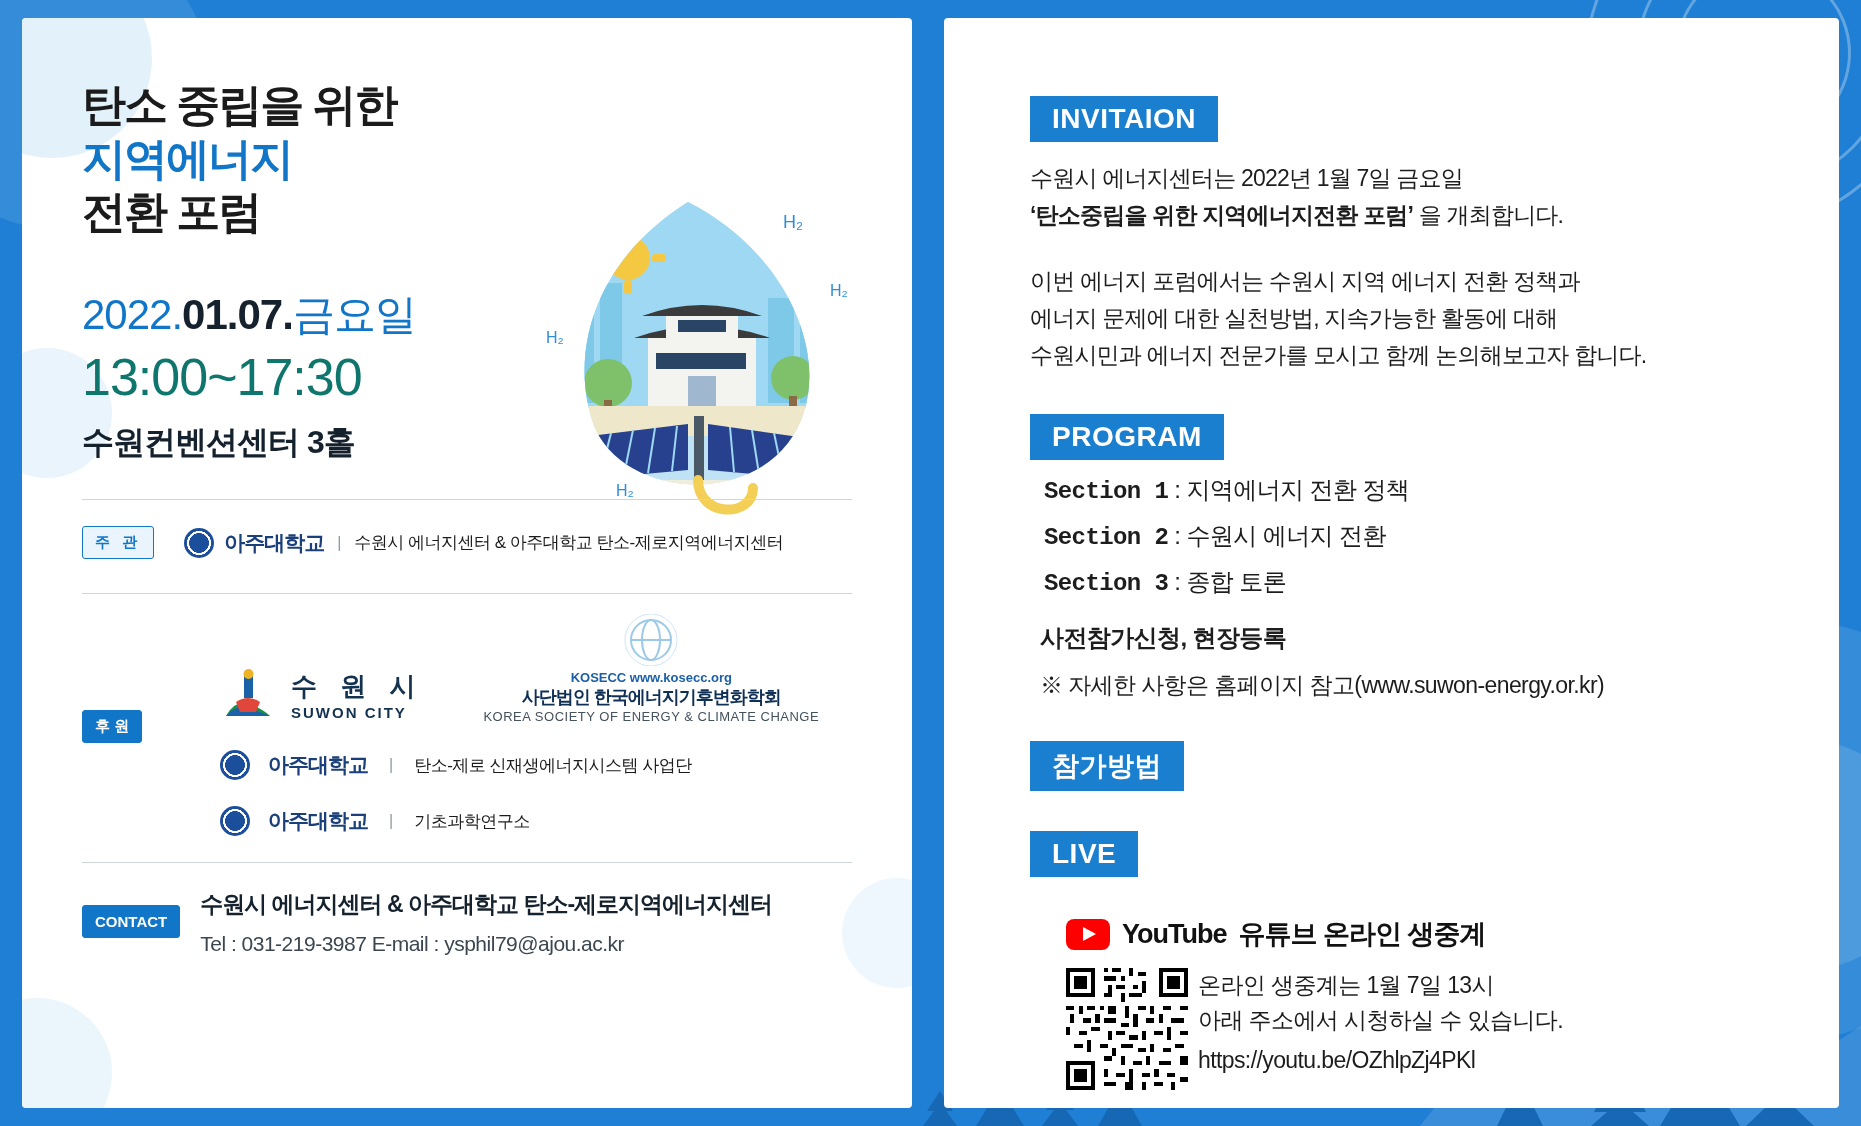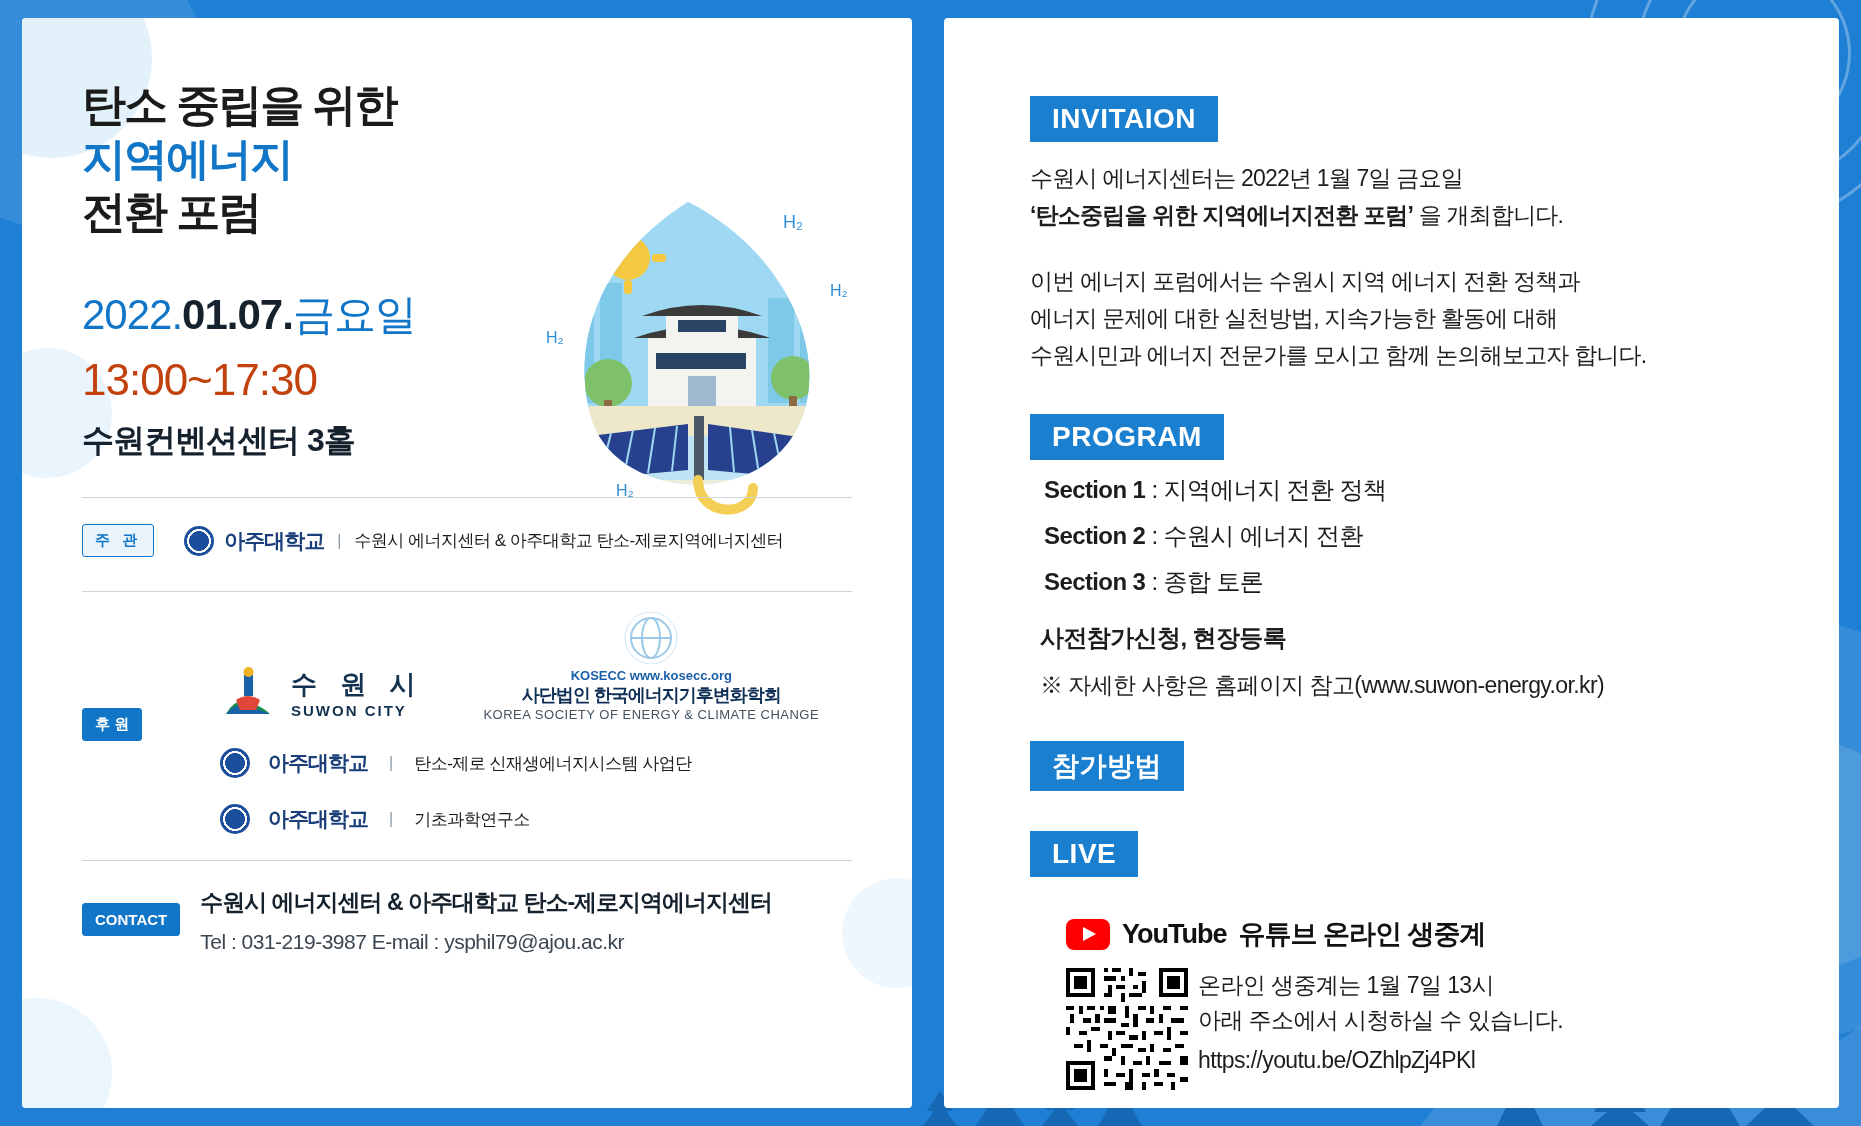--- a/index.html
+++ b/index.html
@@ -33,21 +33,21 @@
   
   .l-inner{position:relative;z-index:3;padding:60px 0 0 60px;}
   .title{
     font-weight:bold;color:#1b1b1b;letter-spacing:-2px;line-height:1.22;
     font-size:44px;
   }
   .title .hl{color:#1176c7;}
   .date-line{margin-top:48px;color:#1176c7;font-size:42px;letter-spacing:-1px;}
   .date-line .bold{color:#15222e;font-weight:bold;}
   .date-line .suffix{color:#1176c7;}
-  .time{color:#c2410c;font-size:44px;margin-top:12px;letter-spacing:-1px;}
+  .time{color:#0f766e;font-size:52px;margin-top:4px;letter-spacing:-1px;}
   .venue{color:#15222e;font-size:32px;font-weight:bold;margin-top:14px;letter-spacing:-1px;}
 
   hr.sep{border:0;border-top:1px solid #cfd6da;margin:34px 0 0 0;width:770px;}
 
   .tag{
     display:inline-block;border:1px solid #1176c7;color:#1176c7;
     font-size:15px;letter-spacing:4px;padding:6px 12px;border-radius:3px;
     background:#eaf4fc;font-weight:bold;
   }
   .tag.filled{background:#1176c7;color:#fff;border-color:#1176c7;letter-spacing:0;}
@@ -88,21 +88,21 @@
   
   .r-inner{position:relative;z-index:3;padding:78px 0 0 86px;}
   .sec-badge{
     display:inline-block;background:#1b7fd0;color:#fff;font-size:28px;font-weight:bold;
     padding:7px 22px;letter-spacing:.5px;
   }
   .sec-badge.kr{font-size:27px;}
   .para{font-size:23px;color:#1d1d1d;line-height:1.62;letter-spacing:-.8px;margin-top:18px;}
   .para b{font-weight:bold;}
   .prog-row{font-size:24px;color:#1d1d1d;margin-top:14px;letter-spacing:-.6px;}
-  .prog-row .sn{font-weight:bold;}
+  .prog-row .sn{font-weight:bold;font-family:Liberation Mono, monospace;}
   .bold-line{font-size:24px;font-weight:bold;color:#1d1d1d;letter-spacing:-.6px;}
   .note-line{font-size:23px;color:#1d1d1d;letter-spacing:-.6px;margin-top:16px;}
 
   .yt-row{display:flex;align-items:center;gap:12px;margin-top:39px;}
   .yt-badge{width:44px;height:31px;background:#ff0000;border-radius:8px;position:relative;}
   .yt-badge:after{content:"";position:absolute;left:17px;top:8px;border-left:13px solid #fff;border-top:7.5px solid transparent;border-bottom:7.5px solid transparent;}
   .yt-word{font-size:27px;font-weight:bold;color:#111;letter-spacing:-1px;}
   .yt-kr{font-size:27px;font-weight:bold;color:#111;letter-spacing:-1px;}
 
   .live-block{display:flex;gap:10px;margin-top:16px;}

